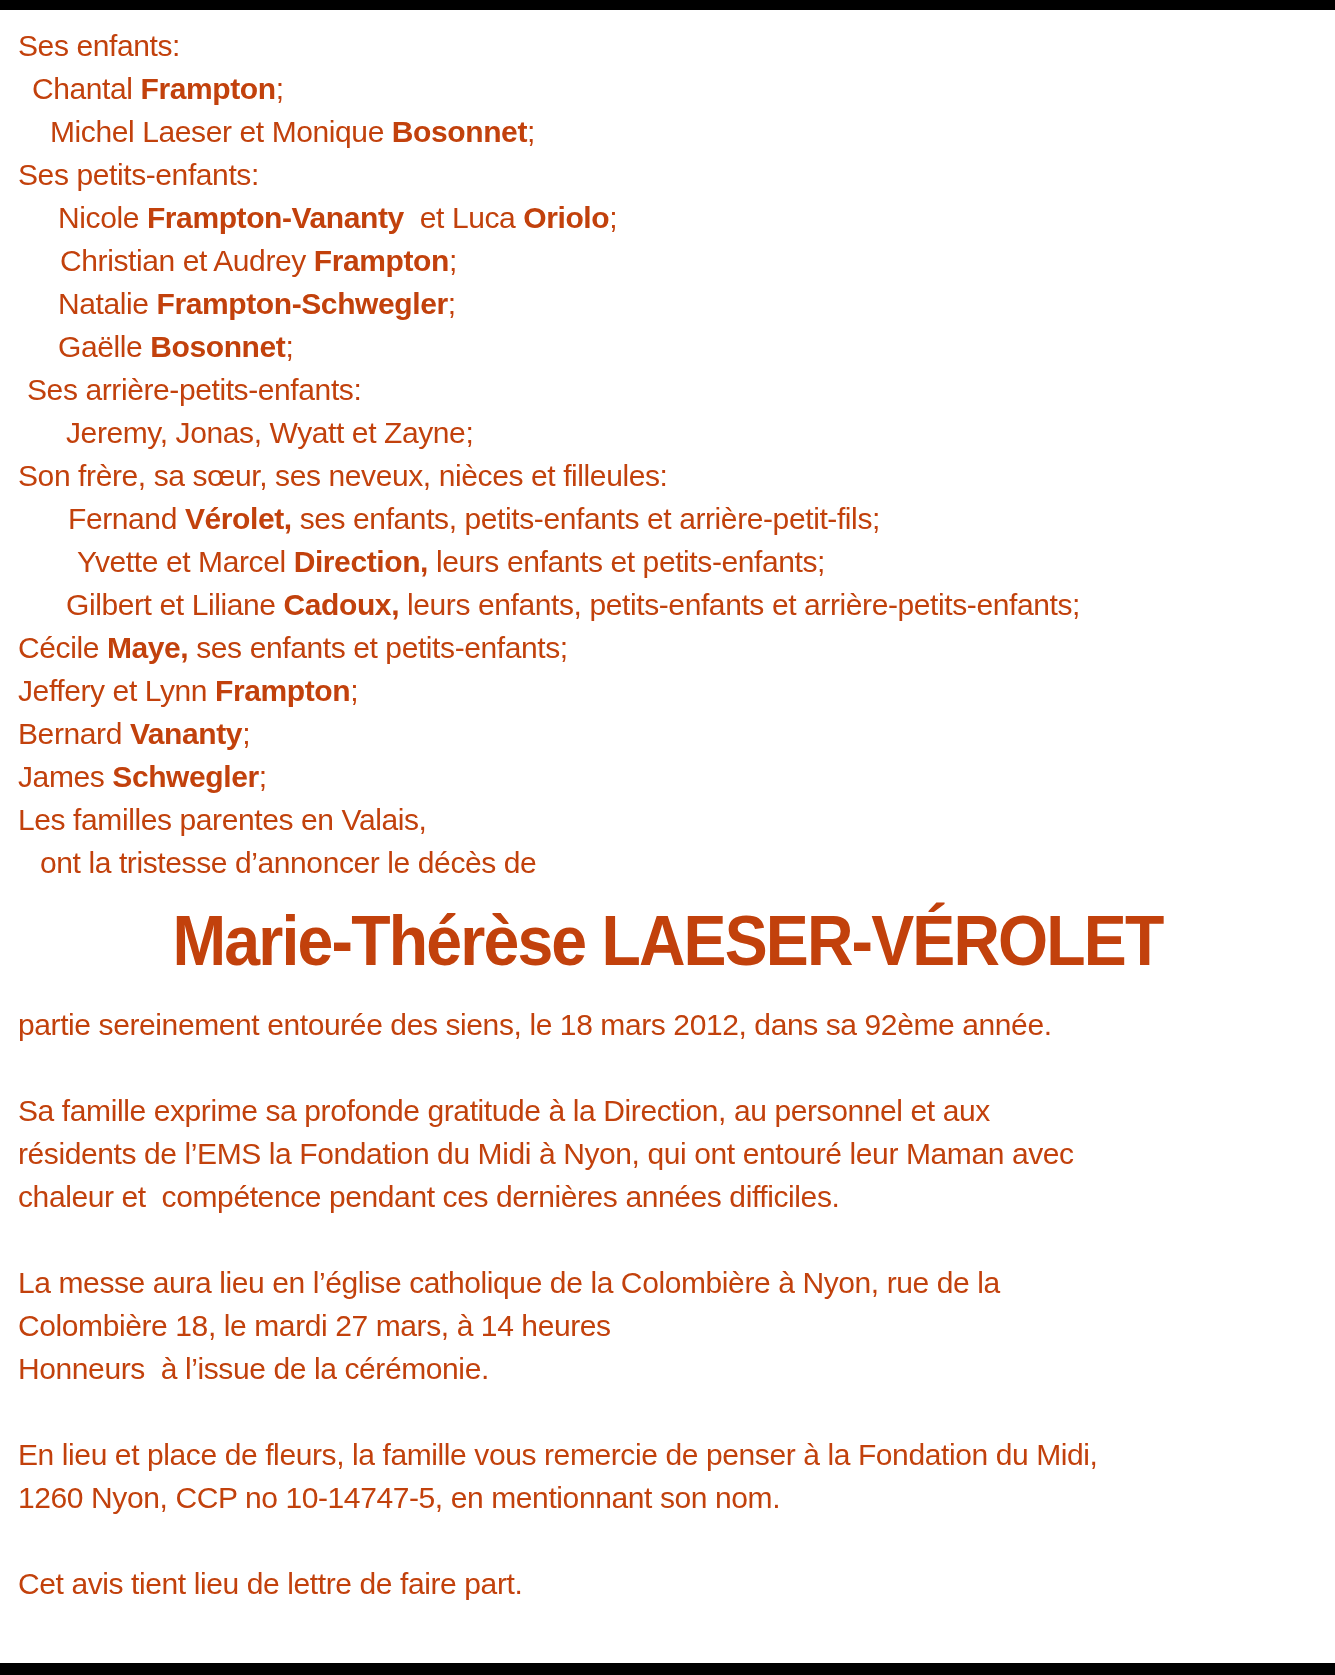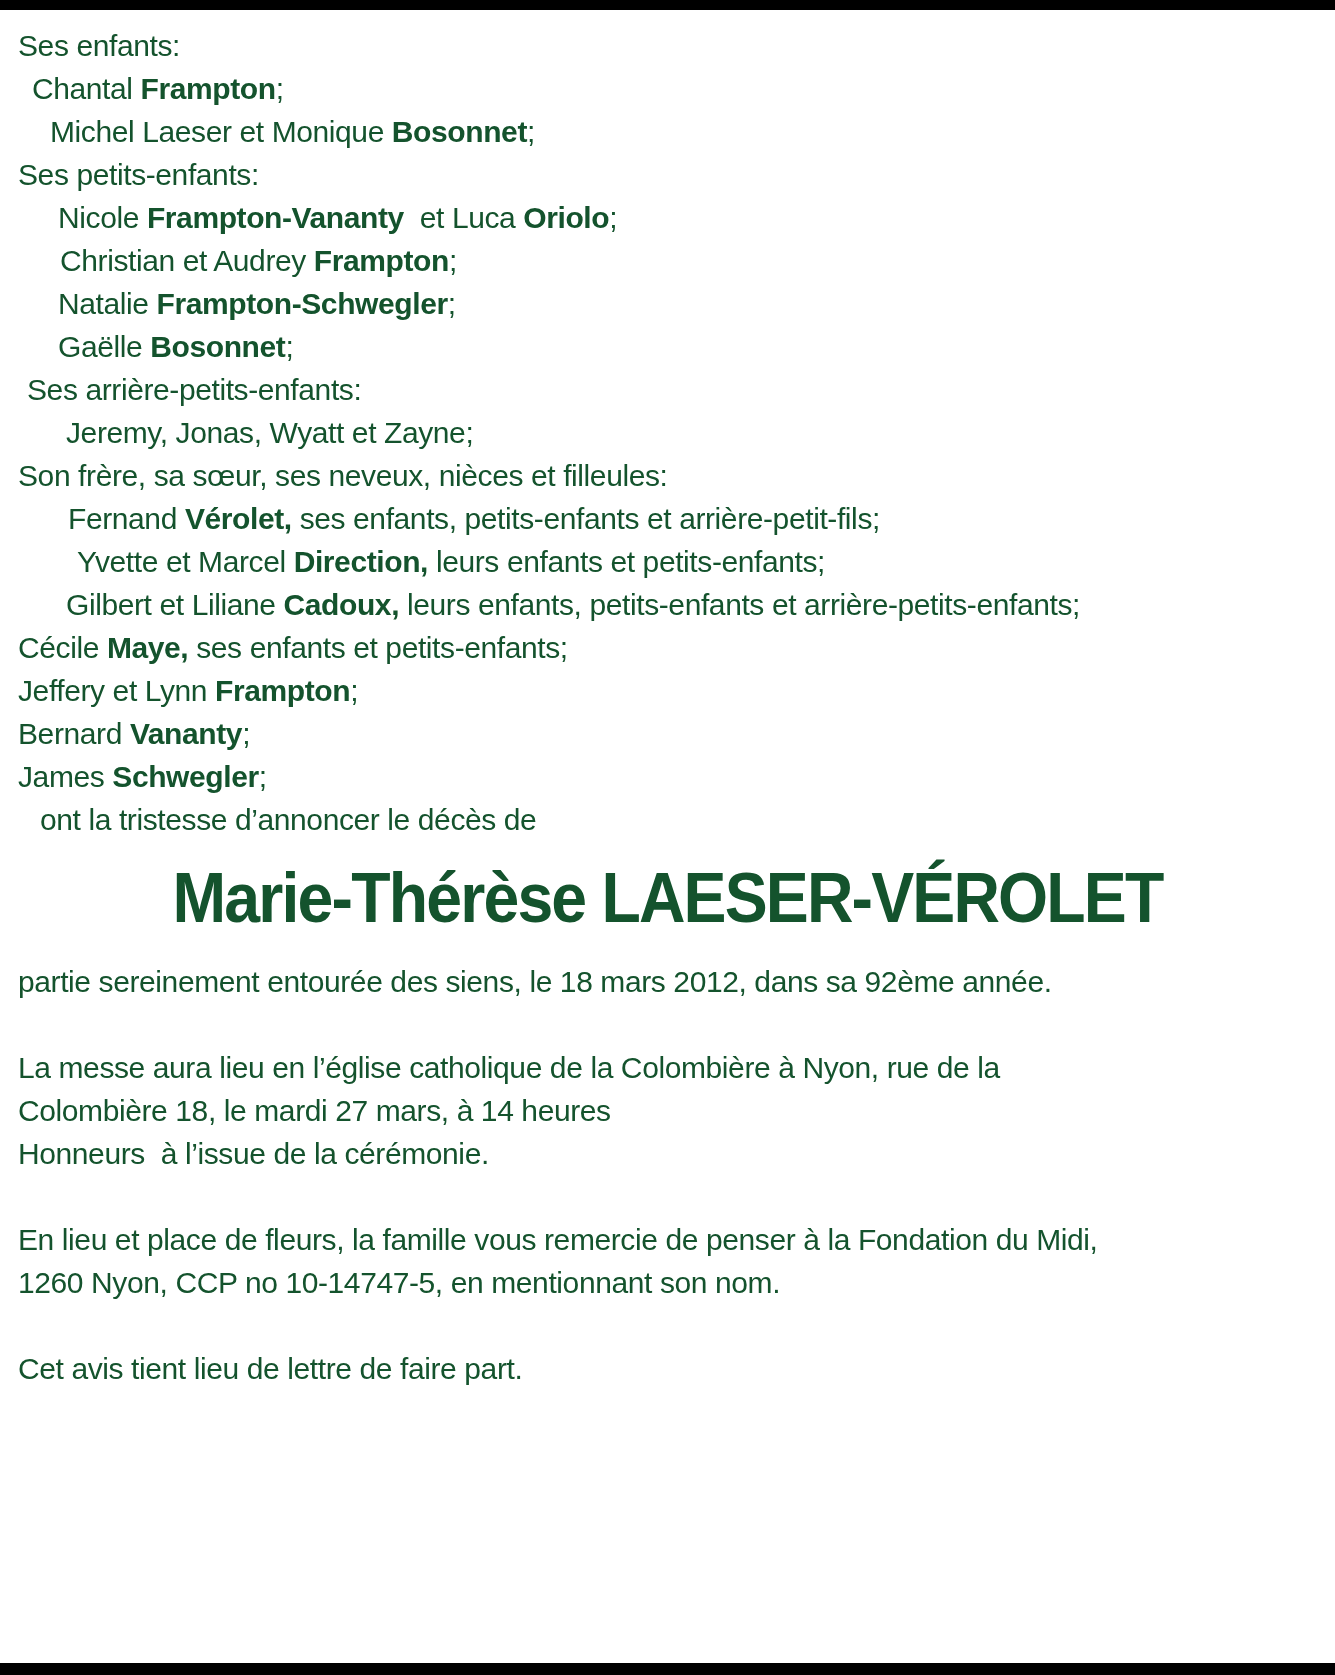--- a/index.html
+++ b/index.html
@@ -5,21 +5,21 @@
   html, body {
     margin: 0;
     padding: 0;
     background: #ffffff;
   }
   .page {
     position: relative;
     width: 1335px;
     height: 1675px;
     background: #ffffff;
-    color: #14532d;
+    color: #c2410c;
     font-family: "Liberation Sans", sans-serif;
     overflow: hidden;
   }
   .bar {
     position: absolute;
     left: 0;
     width: 100%;
     background: #000000;
   }
   .bar-top { top: 0; height: 10px; }
@@ -77,27 +77,31 @@
         <div class="fam-line" style="padding-left: 18px; margin-left: 9px;"><span>Ses arrière-petits-enfants:</span></div>
         <div class="fam-line" style="padding-left: 66px;"><span>Jeremy, Jonas, Wyatt et Zayne;</span></div>
         <div class="fam-line" style="padding-left: 18px;"><span>Son frère, sa sœur, ses neveux, nièces et filleules:</span></div>
         <div class="fam-line" style="padding-left: 68px;"><span>Fernand </span><span class="b">Vérolet,</span><span> ses enfants, petits-enfants et arrière-petit-fils;</span></div>
         <div class="fam-line" style="padding-left: 77px;"><span>Yvette et Marcel </span><span class="b">Direction,</span><span> leurs enfants et petits-enfants;</span></div>
         <div class="fam-line" style="padding-left: 66px;"><span>Gilbert et Liliane </span><span class="b">Cadoux,</span><span> leurs enfants, petits-enfants et arrière-petits-enfants;</span></div>
         <div class="fam-line" style="padding-left: 18px;"><span>Cécile </span><span class="b">Maye,</span><span> ses enfants et petits-enfants;</span></div>
         <div class="fam-line" style="padding-left: 18px;"><span>Jeffery et Lynn </span><span class="b">Frampton</span><span>;</span></div>
         <div class="fam-line" style="padding-left: 18px;"><span>Bernard </span><span class="b">Vananty</span><span>;</span></div>
         <div class="fam-line" style="padding-left: 18px;"><span>James </span><span class="b">Schwegler</span><span>;</span></div>
+        <div class="fam-line" style="padding-left: 18px;"><span>Les familles parentes en Valais,</span></div>
         <div class="fam-line" style="padding-left: 18px; margin-left: 22px;"><span>ont la tristesse d’annoncer le décès de</span></div>
       </div>
 
     <div class="title">Marie-Thérèse LAESER-VÉROLET</div>
 
     <div class="paras">
         <div class="para">partie sereinement entourée des siens, le 18 mars 2012, dans sa 92ème année.</div>
+        <div class="para">Sa famille exprime sa profonde gratitude à la Direction, au personnel et aux
+résidents de l’EMS la Fondation du Midi à Nyon, qui ont entouré leur Maman avec
+chaleur et  compétence pendant ces dernières années difficiles.</div>
         <div class="para">La messe aura lieu en l’église catholique de la Colombière à Nyon, rue de la
 Colombière 18, le mardi 27 mars, à 14 heures
 Honneurs  à l’issue de la cérémonie.</div>
         <div class="para">En lieu et place de fleurs, la famille vous remercie de penser à la Fondation du Midi,
 1260 Nyon, CCP no 10-14747-5, en mentionnant son nom.</div>
         <div class="para">Cet avis tient lieu de lettre de faire part.</div>
       </div>
   </div>
 
   <div class="bar bar-bottom"></div>

